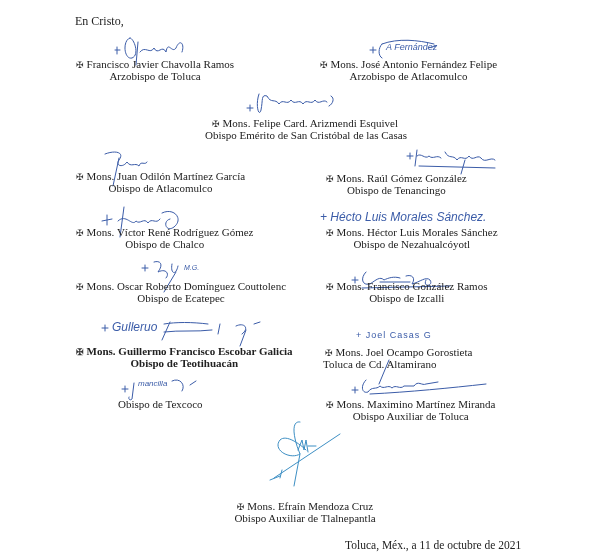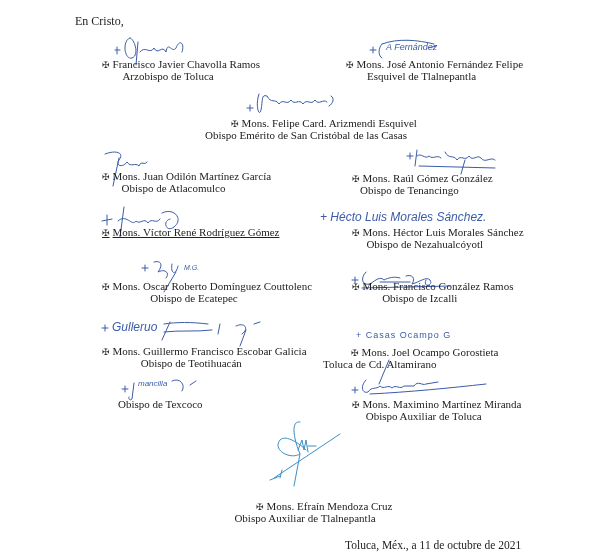--- a/index.html
+++ b/index.html
@@ -2,21 +2,21 @@
 <html><head>
 <meta charset="utf-8">
 <style>
   html, body { margin: 0; padding: 0; background: #ffffff; }
   body {
     width: 609px; height: 557px; position: relative; overflow: hidden;
     font-family: "Liberation Serif", serif; color: #222222; font-size: 11px;
   }
   .abs { position: absolute; white-space: nowrap; }
   .cross { font-size: 9px; color: #333; margin-right: 3px; }
-  .name { display: block; margin-left: 26px; }
+  .name { display: block; }
   .title { display: block; }
   .sig { position: absolute; pointer-events: none; }
   .sig svg { overflow: visible; }
   .sig path, .sig line, .sig polyline { fill: none; stroke: #3b5ca8; stroke-width: 1; stroke-linecap: round; }
   .sig.teal path, .sig.teal line { stroke: #3d8fc4; }
   .sig-text { font-family: Liberation Sans, sans-serif; font-style: italic; color: #3b5ca8; font-size: 11px; position: absolute; white-space: nowrap; }
 </style>
 </head>
 <body>
 
@@ -33,21 +33,21 @@
 </div>
 
 <div class="sig" style="left:368px; top:40px;">
   <svg width="90" height="20">
       <path d="M2 10 L8 10 M5 7 L5 13 M14 4 C10 8 10 16 14 18 M14 4 C30 -2 50 0 66 4 M60 8 L68 6"></path>
     </svg>
   <span class="sig-text" style="left:18px; top:2px; font-size:9px;">A Fernández</span>
 </div>
 <div class="abs" style="left:320px; top:58px; text-align:center;">
   <span class="name"><span class="cross">✠</span><span>Mons. José Antonio Fernández Felipe</span></span>
-  <span class="title">Esquivel de Tlalnepantla</span>
+  <span class="title">Arzobispo de Atlacomulco</span>
 </div>
 
 <div class="sig" style="left:245px; top:90px;">
   <svg width="100" height="30">
       <path d="M2 18 L8 18 M5 15 L5 21 M14 4 C10 15 14 28 16 20 C18 10 16 4 22 6 C26 14 30 8 34 14 C38 8 42 16 46 10 C50 16 54 8 58 14 C62 8 66 16 70 10 C74 16 78 8 82 12 M86 6 C90 8 88 14 84 16"></path>
     </svg>
 </div>
 <div class="abs" style="left:205px; top:117px; width:200px; text-align:center;">
   <span class="name"><span class="cross">✠</span><span>Mons. Felipe Card. Arizmendi Esquivel</span></span>
   <span class="title">Obispo Emérito de San Cristóbal de las Casas</span>
@@ -71,22 +71,23 @@
 <div class="abs" style="left:326px; top:172px; text-align:center;">
   <span class="name"><span class="cross">✠</span><span>Mons. Raúl Gómez González</span></span>
   <span class="title">Obispo de Tenancingo</span>
 </div>
 
 <div class="sig" style="left:100px; top:203px;">
   <svg width="90" height="35">
       <path d="M2 18 L12 16 M7 12 L7 22 M24 4 L20 34 M18 18 C26 10 32 24 36 18 C40 22 44 14 48 20 C52 14 56 22 60 16 M62 10 C74 4 84 16 74 24 C66 30 62 18 70 16"></path>
     </svg>
 </div>
-<div class="abs" style="left:76px; top:226px; text-align:center;text-decoration:underline;">
+<div class="abs" style="left:76px; top:226px; text-align:center;">
   <span class="name"><span class="cross">✠</span><span>Mons. Víctor René Rodríguez Gómez</span></span>
+  <span class="title">Obispo de Chalco</span>
 </div>
 
 <div class="sig" style="left:320px; top:210px;">
   <span class="sig-text" style="left:0; top:0; font-size:12px;">+ Hécto Luis Morales Sánchez.</span>
 </div>
 <div class="abs" style="left:326px; top:226px; text-align:center;">
   <span class="name"><span class="cross">✠</span><span>Mons. Héctor Luis Morales Sánchez</span></span>
   <span class="title">Obispo de Nezahualcóyotl</span>
 </div>
 
@@ -110,27 +111,27 @@
   <span class="name"><span class="cross">✠</span><span>Mons. Francisco González Ramos</span></span>
   <span class="title">Obispo de Izcalli</span>
 </div>
 
 <div class="sig" style="left:100px; top:318px;">
   <svg width="170" height="30">
       <path d="M2 10 L8 10 M5 7 L5 13 M70 4 L62 22 M64 6 C76 4 92 4 108 6 M64 14 C80 12 96 14 112 12 M120 6 L118 16 M136 8 C144 4 150 10 142 16 M146 12 L140 28 M154 6 L160 4"></path>
     </svg>
   <span class="sig-text" style="left:12px; top:2px; font-size:12px;">Gulleruo</span>
 </div>
-<div class="abs" style="left:76px; top:345px; text-align:center;">
+<div class="abs" style="left:76px; top:345px; text-align:center;font-weight:bold;">
   <span class="name"><span class="cross">✠</span><span>Mons. Guillermo Francisco Escobar Galicia</span></span>
   <span class="title">Obispo de Teotihuacán</span>
 </div>
 
 <div class="sig" style="left:356px; top:330px;">
-  <span class="sig-text" style="left:0; top:0; font-size:9px; font-style:normal; letter-spacing:1px;">+ Casas Ocampo G</span>
+  <span class="sig-text" style="left:0; top:0; font-size:9px; font-style:normal; letter-spacing:1px;">+ Joel Casas G</span>
 </div>
 <div class="abs" style="left:323px; top:346px; text-align:left;">
   <span class="name" style="padding-left:2px;"><span class="cross">✠</span><span>Mons. Joel Ocampo Gorostieta</span></span>
   <span class="title">Toluca de Cd. Altamirano</span>
 </div>
 <div class="sig" style="left:375px; top:358px;">
   <svg width="20" height="30">
       <path d="M14 2 L4 26"></path>
     </svg>
 </div>

